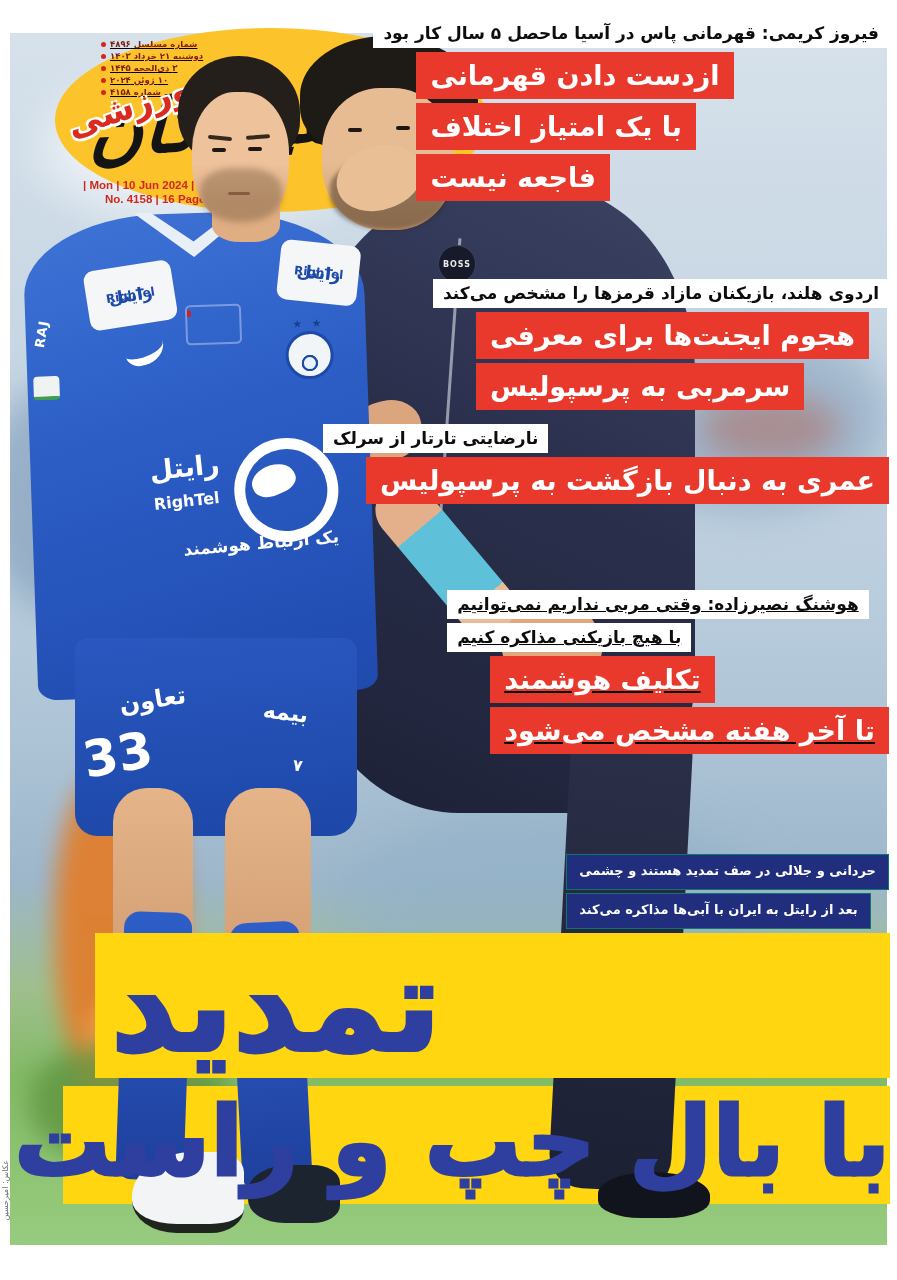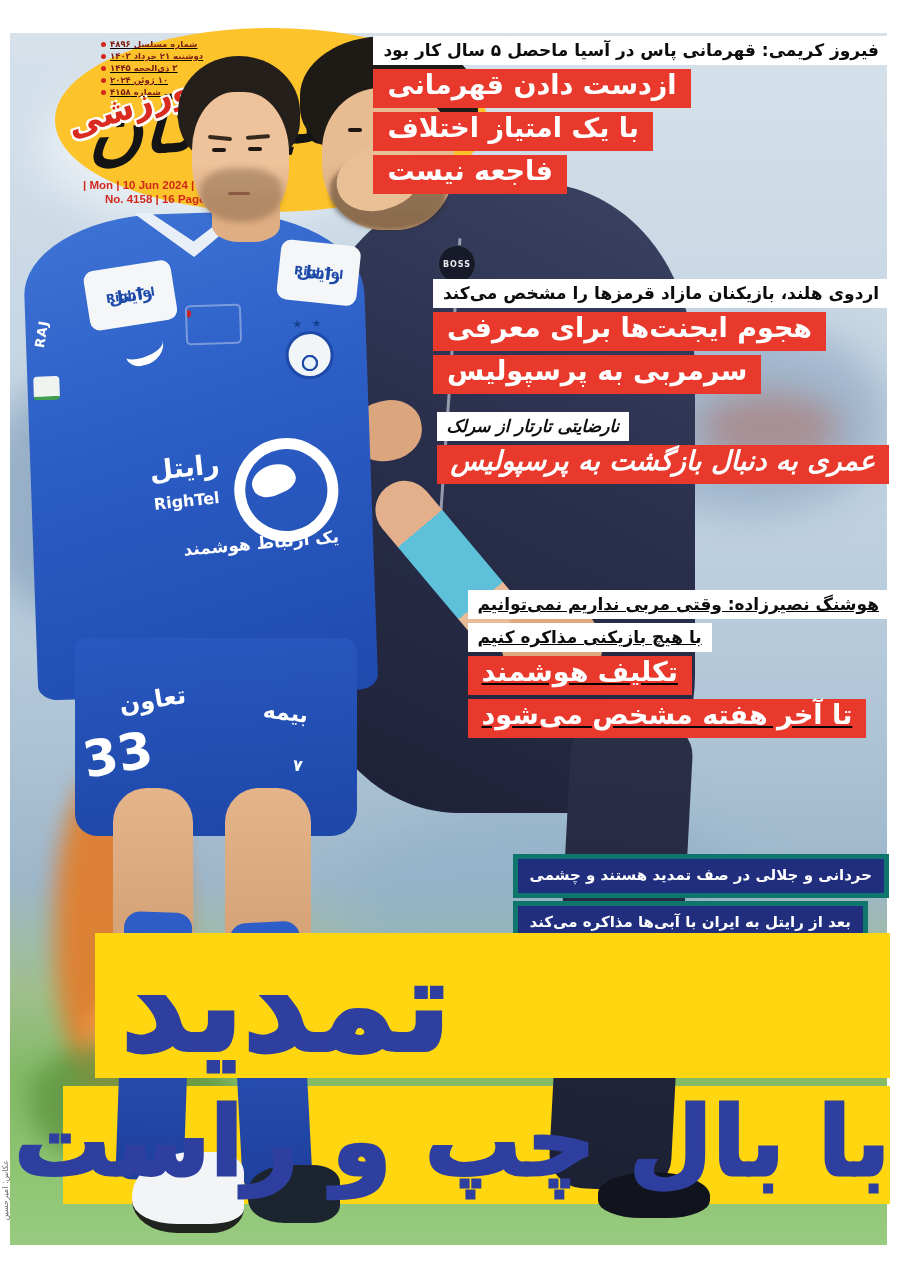--- a/index.html
+++ b/index.html
@@ -125,28 +125,28 @@
     font-size:11.5px;font-weight:bold;line-height:14px;white-space:nowrap;}
   .m-en .l2{padding-left:22px;}
 
   
   .credit{left:1px;top:1160px;z-index:6;writing-mode:vertical-rl;transform:rotate(180deg);
     font-size:8px;color:#6b6b6b;letter-spacing:1px;}
 
   
   .story{z-index:6;display:flex;flex-direction:column;align-items:flex-end;gap:4px;right:8px;direction:rtl;}
   .kicker{background:#ffffff;color:#0d0d0d;font-size:17px;font-weight:bold;padding:3px 10px 4px;line-height:22px;}
-  .redline{background:#e8392c;color:#ffffff;font-size:27px;font-weight:bold;padding:0 14px 8px;line-height:31px;}
-  .navyline{background:#202e7d;color:#ffffff;font-size:15px;font-weight:bold;padding:4px 12px 6px;line-height:24px;border:5px solid #0f766e;}
-  .s1{top:36px;align-items:flex-end;} .s2{top:279px;} .s3{top:412px;font-style:italic;} .s4{top:590px;text-decoration:underline;} .s5{top:854px;gap:3px;}
+  .redline{background:#e8392c;color:#ffffff;font-size:27px;font-weight:bold;padding:8px 14px 8px;line-height:31px;margin-left:43px;}
+  .navyline{background:#202e7d;color:#ffffff;font-size:13px;font-weight:bold;padding:4px 12px 6px;line-height:24px;border:1px solid #0f766e;}
+  .s1{top:19px;align-items:flex-end;} .s2{top:279px;} .s3{top:424px;} .s4{top:590px;text-decoration:underline;} .s5{top:854px;gap:3px;}
 
   
   .band1{left:95px;right:7px;top:933px;height:145px;background:#ffd60f;z-index:6;
     display:flex;align-items:center;justify-content:flex-end;direction:rtl;}
-  .band1 .txt{color:#2f3f9f;font-size:128px;font-weight:bold;line-height:132px;padding-left:26px;
+  .band1 .txt{color:#2f3f9f;font-size:128px;font-weight:bold;line-height:132px;padding-left:16px;
     -webkit-text-stroke:4px #2f3f9f;}
   .band2{left:63px;right:7px;top:1086px;height:118px;background:#ffd60f;z-index:2;}
   .lead2{left:63px;right:7px;top:1080px;z-index:7;direction:rtl;text-align:center;
     color:#2f3f9f;font-size:96px;font-weight:bold;line-height:124px;-webkit-text-stroke:3px #2f3f9f;white-space:nowrap;}
 </style>
 </head>
 <body>
 
 <div class="page">
 

